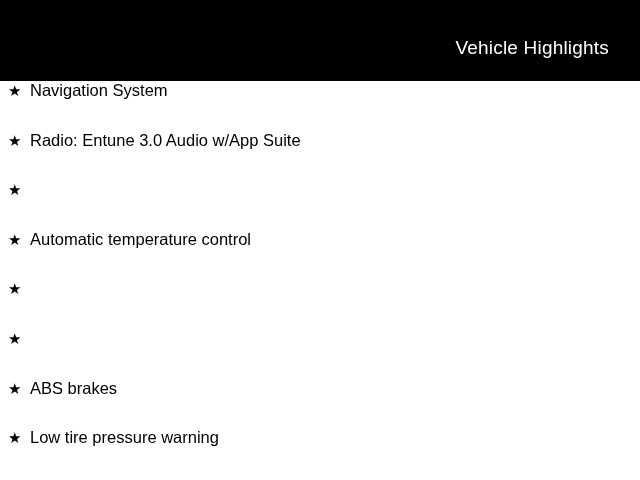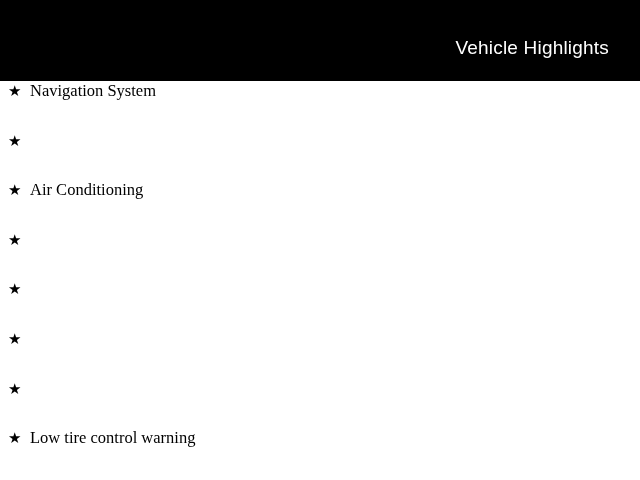--- a/index.html
+++ b/index.html
@@ -62,55 +62,56 @@
     color: #000000;
     font-size: 15px;
     line-height: 1;
     text-align: left;
     padding-top: 2px;
   }
   .item-label {
     color: #000000;
     font-size: 16.5px;
     line-height: 1;
-    font-family: Liberation Serif, serif;
   }
 </style>
 </head>
 <body>
 
 <div class="page">
 
   <div class="header-bar">
     <div class="header-title">Vehicle Highlights</div>
   </div>
 
   <ul class="highlights">
     <li class="highlight-item">
       <span class="star-icon">★</span>
       <span class="item-label">Navigation System</span>
     </li>
     <li class="highlight-item">
       <span class="star-icon">★</span>
+      <span class="item-label">Radio: Entune 3.0 Audio w/App Suite</span>
     </li>
     <li class="highlight-item">
       <span class="star-icon">★</span>
-      <span class="item-label">Air Conditioning</span>
+    </li>
+    <li class="highlight-item">
+      <span class="star-icon">★</span>
+      <span class="item-label">Automatic temperature control</span>
     </li>
     <li class="highlight-item">
       <span class="star-icon">★</span>
     </li>
     <li class="highlight-item">
       <span class="star-icon">★</span>
     </li>
     <li class="highlight-item">
       <span class="star-icon">★</span>
+      <span class="item-label">ABS brakes</span>
     </li>
     <li class="highlight-item">
       <span class="star-icon">★</span>
-    </li>
-    <li class="highlight-item">
-      <span class="star-icon">★</span>
-      <span class="item-label">Low tire control warning</span>
+      <span class="item-label">Low tire pressure warning</span>
     </li>
   </ul>
 
 </div>
 
 </body></html>

